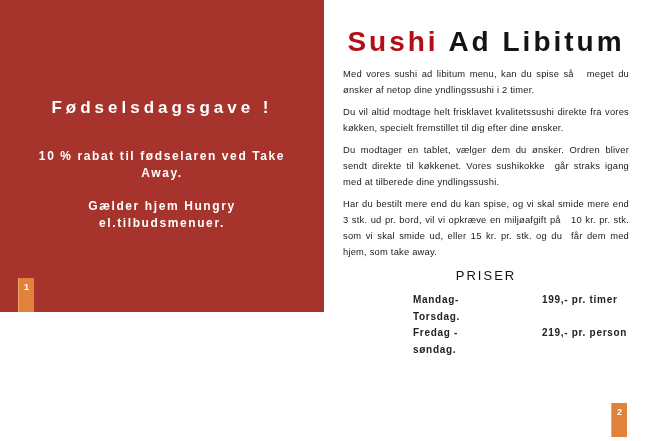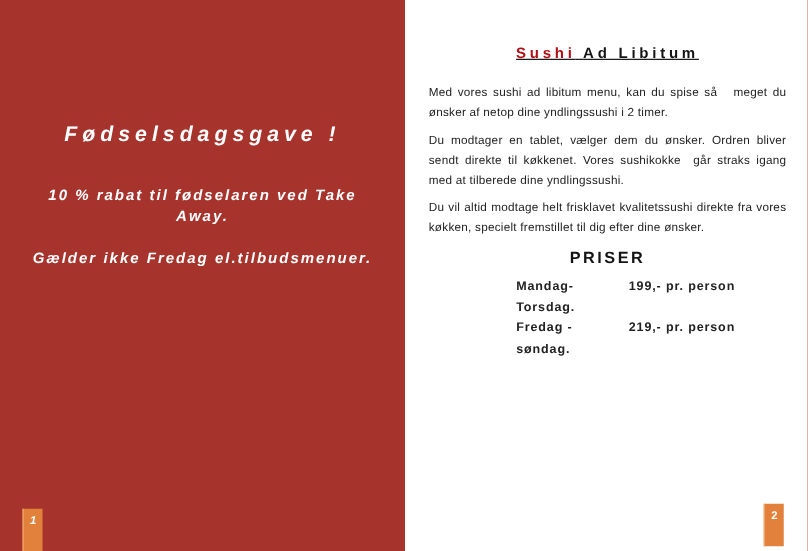--- a/index.html
+++ b/index.html
@@ -6,28 +6,27 @@
   html, body { width: 646px; height: 441px; overflow: hidden; }
   body {
     font-family: "Liberation Sans", sans-serif;
     background: #ffffff;
     position: relative;
   }
   .spread { display: flex; width: 646px; height: 441px; }
 
   
   .page-left {
-    width: 324px; height: 441px;
+    width: 324px; height: 312px;
     background: #a6342c;
     color: #ffffff;
     padding: 97px 26px 0 26px;
     text-align: center;
     position: relative;
     flex: none;
-    font-style: italic;
   }
   .page-left h1 {
     font-size: 17px;
     font-weight: bold;
     letter-spacing: 4px;
     line-height: 22px;
     margin-bottom: 29px;
     white-space: nowrap;
   }
   .page-left p {
@@ -41,57 +40,56 @@
   
   .page-right {
     width: 322px; height: 441px;
     background: #ffffff;
     color: #1c1c1c;
     padding: 30px 17px 0 19px;
     position: relative;
     flex: none;
   }
   .page-right h1 {
-    font-size: 12px;
+    font-size: 28px;
     font-weight: bold;
     letter-spacing: 3px;
     text-align: center;
     line-height: 24px;
     margin-bottom: 12px;
     white-space: nowrap;
-    text-decoration: underline;
   }
   .title-accent { color: #b01015; }
   .title-rest  { color: #141414; }
   .body-copy p {
     font-size: 9.4px;
     font-weight: normal;
     letter-spacing: 0.2px;
     line-height: 16px;
     text-align: justify;
     color: #222222;
     margin-bottom: 6px;
   }
   .prices-heading {
     font-size: 13px;
-    font-weight: bold;
+    font-weight: normal;
     letter-spacing: 2px;
     text-align: center;
     color: #141414;
     margin-top: 8px;
     margin-bottom: 9px;
   }
   .price-table {
     margin-left: 70px;
     font-size: 10px;
     font-weight: bold;
     letter-spacing: 0.7px;
     color: #222222;
   }
-  .price-row { display: flex; line-height: 16.5px; }
+  .price-row { display: flex; line-height: 16.5px; gap: 39px; }
   .price-label { width: 90px; flex: none; }
   .price-value { padding-left: 0; }
 
   
   .page-tab {
     position: absolute;
     width: 16px; height: 34px;
     background: #e2813c;
     border-left: 1px solid #efa568;
     color: #ffffff;
@@ -104,41 +102,42 @@
   .tab-2 { right: 19px; bottom: 4px; }
 </style>
 </head>
 <body>
 
 <div class="spread">
 
   <div class="page-left">
     <h1>Fødselsdagsgave !</h1>
     <p>10 % rabat til fødselaren ved Take Away.</p>
-    <p>Gælder ikke Fredag el.tilbudsmenuer.</p>
+    <p>Gælder hjem Hungry el.tilbudsmenuer.</p>
     <div class="page-tab tab-1">
       <span>1</span>
     </div>
   </div>
 
   <div class="page-right">
     <h1><span class="title-accent">Sushi</span> <span class="title-rest">Ad Libitum</span></h1>
 
     <div class="body-copy">
       <p>Med vores sushi ad libitum menu, kan du spise så &nbsp; meget du ønsker af netop dine yndlingssushi i 2 timer.</p>
+      <p>Du vil altid modtage helt frisklavet kvalitetssushi direkte fra vores køkken, specielt fremstillet til dig efter dine ønsker.</p>
       <p>Du modtager en tablet, vælger dem du ønsker. Ordren bliver sendt direkte til køkkenet. Vores sushikokke &nbsp;går straks igang med at tilberede dine yndlingssushi.</p>
-      <p>Du vil altid modtage helt frisklavet kvalitetssushi direkte fra vores køkken, specielt fremstillet til dig efter dine ønsker.</p>
+      <p>Har du bestilt mere end du kan spise, og vi skal smide mere end 3 stk. ud pr. bord, vil vi opkræve en miljøafgift på &nbsp; 10 kr. pr. stk. som vi skal smide ud, eller 15 kr. pr. stk. og du &nbsp;får dem med hjem, som take away.</p>
     </div>
 
     <div class="prices-heading">PRISER</div>
 
     <div class="price-table">
       <div class="price-row">
         <span class="price-label">Mandag- Torsdag.</span>
-        <span class="price-value">199,- pr. person</span>
+        <span class="price-value">199,- pr. timer</span>
       </div>
       <div class="price-row">
         <span class="price-label">Fredag - søndag.</span>
         <span class="price-value">219,- pr. person</span>
       </div>
 
     </div>
 
     <div class="page-tab tab-2">
       <span>2</span>

